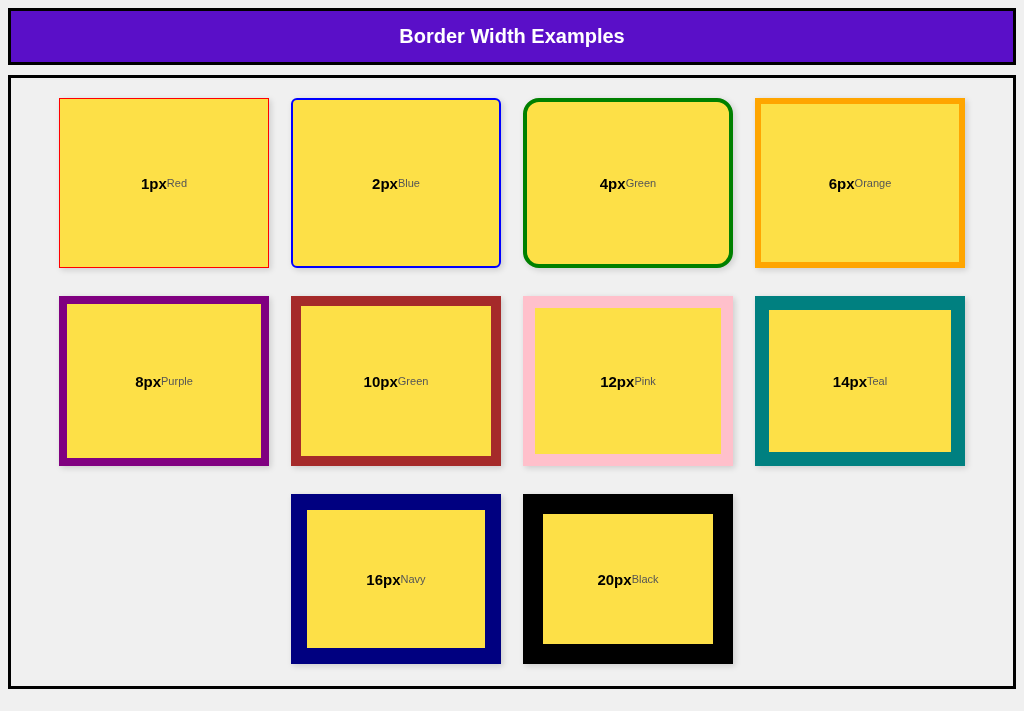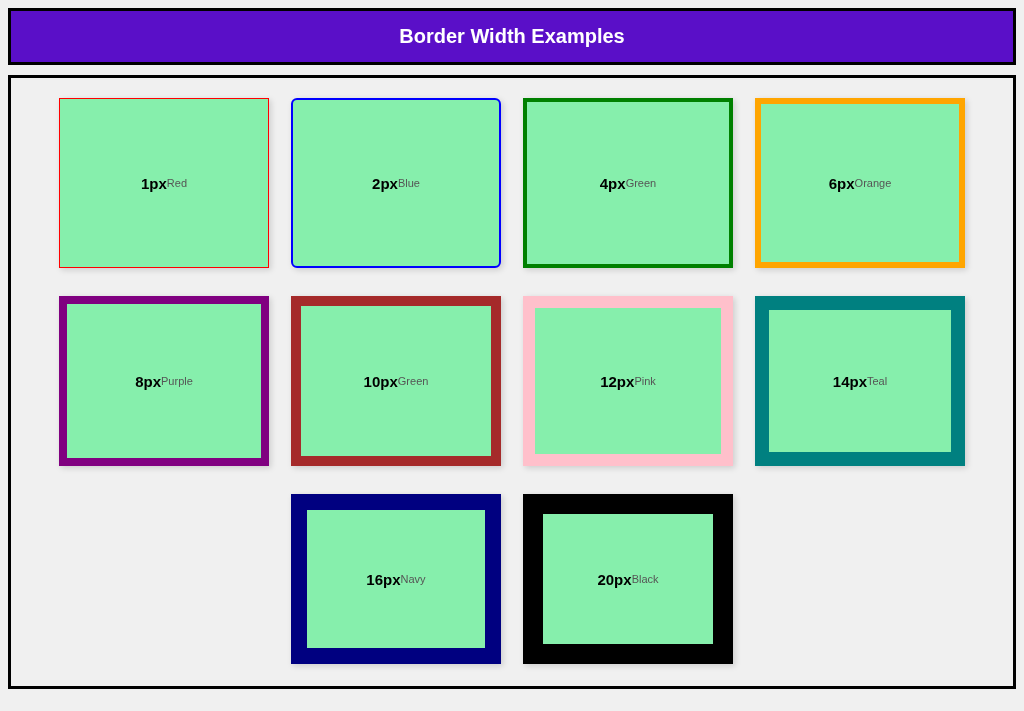--- a/index.html
+++ b/index.html
@@ -29,21 +29,21 @@
     }
     .grid {
       display: flex;
       flex-wrap: wrap;
       justify-content: center;
       gap: 28px 22px;
     }
     .card {
       width: 210px;
       height: 170px;
-      background: #86efac;
+      background: #fde047;
       display: flex;
       align-items: center;
       justify-content: center;
       box-shadow: 2px 2px 6px rgba(0,0,0,0.15);
       border-style: solid;
     }
     .card .label {
       font-weight: bold;
       font-size: 15px;
       color: #000;
@@ -66,21 +66,21 @@
     <div class="card" style="border-width:1px;border-color:#ff0000;">
       <span class="label">1px</span>
         <span class="sublabel">Red</span>
     </div>
 
     <div class="card" style="border-width:2px;border-color:#0000ff;border-radius:6px;">
       <span class="label">2px</span>
         <span class="sublabel">Blue</span>
     </div>
 
-    <div class="card" style="border-width:4px;border-color:#008000;">
+    <div class="card" style="border-width:4px;border-color:#008000;border-radius:16px;">
       <span class="label">4px</span>
         <span class="sublabel">Green</span>
     </div>
 
     <div class="card" style="border-width:6px;border-color:#ffa500;">
       <span class="label">6px</span>
         <span class="sublabel">Orange</span>
     </div>
 
     <div class="card" style="border-width:8px;border-color:#800080;text-align:center;">

